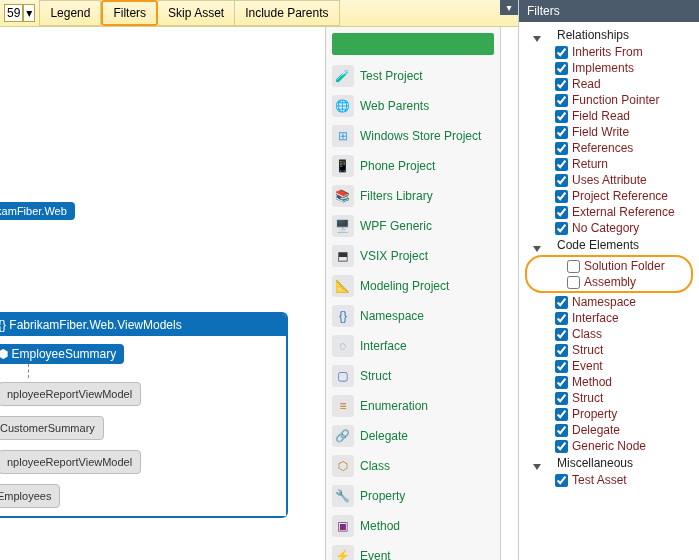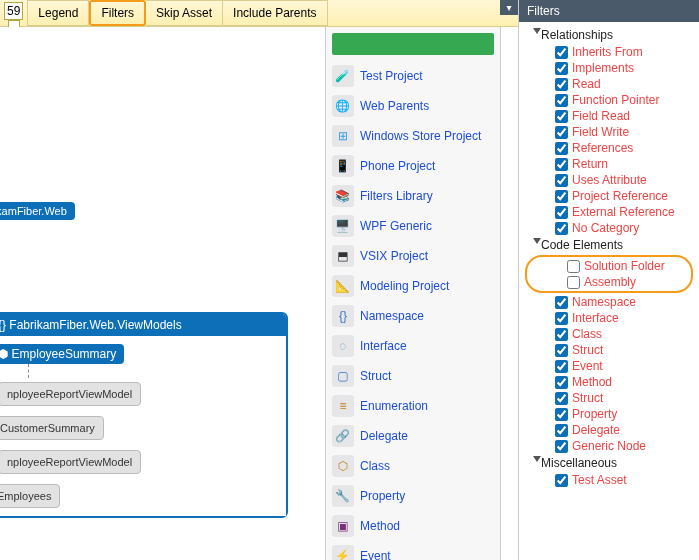--- a/index.html
+++ b/index.html
@@ -1,51 +1,51 @@
 <!DOCTYPE html>
 <html><head>
 <meta charset="utf-8">
 <style>
 * { box-sizing: border-box; margin: 0; padding: 0; font-family: "Segoe UI", sans-serif; font-size: 12px; }
 body { width: 699px; height: 560px; overflow: hidden; background: #fff; position: relative; }
 
 
 .toolbar { height: 27px; background: linear-gradient(#fff7d6, #fdf0b2); border-bottom: 1px solid #d9cd8f; display: flex; align-items: stretch; }
-.toolbar .zoom { padding: 2px 4px; display: flex; align-items: center; flex-direction: column; }
+.toolbar .zoom { padding: 2px 4px; display: flex; align-items: center; }
 .toolbar .zoom span { background: #fff; border: 1px solid #b5a642; padding: 1px 2px; }
 .toolbar button { border: 1px solid #d9cd8f; background: linear-gradient(#fff7d6,#fdf0b2); padding: 0 10px; cursor: pointer; }
 .toolbar button + button { border-left: none; }
 .toolbar button.hl { border: 2px solid #f59b1a; border-radius: 3px; }
 
 
 .canvas { position: absolute; left: 0; top: 27px; width: 325px; height: 533px; background: #fff; overflow: hidden; }
 .node-blue { background: #0c6fb8; color: #fff; border-radius: 4px; padding: 3px 8px; font-size: 11px; display: inline-block; }
 .node-gray { background: #e2e2e2; color: #333; border-radius: 4px; padding: 5px 8px; font-size: 11px; display: inline-block; border:1px solid #bbb; }
 .container-box { border: 2px solid #0c6fb8; border-radius: 6px; padding: 0; }
 .container-head { background: #0c6fb8; color: #fff; padding: 4px 8px; border-radius: 4px 4px 0 0; }
 .container-body { padding: 8px; background: #fff; }
 
 
 .proj-panel { position: absolute; left: 325px; top: 27px; width: 176px; height: 533px; border-left: 1px solid #ccc; border-right: 1px solid #ccc; background: #f7f7f8; overflow-y: scroll; }
 .proj-green { height: 22px; background: #36a852; border-radius: 2px; margin: 6px; }
 .proj-item { display: flex; align-items: center; gap: 6px; padding: 4px 6px; cursor: default; }
 .proj-icon { width: 22px; height: 22px; background: #e6e6e9; border-radius: 3px; flex: none; display:flex; align-items:center; justify-content:center; }
-.proj-label { color: #1d4ed8; }
+.proj-label { color: #15803d; }
 
 .chevron-bar { position:absolute; left:500px; top:0; width:18px; height:15px; background:#4b5a6a; color:#fff; text-align:center; font-size:10px; line-height:15px; cursor:pointer;}
 
 
 .filters { position: absolute; right: 0; top: 0; width: 181px; height: 560px; background: #fff; border-left: 1px solid #ccc; display:flex; flex-direction:column; }
 .filters-head { background: #4b5a6a; color: #fff; padding: 4px 8px; font-size: 12px; }
 .filters-body { flex: 1; overflow-y: auto; padding: 4px 0; }
-.filters-section { padding: 2px 8px 2px 14px; display:flex; align-items:flex-start; gap:0; color:#222; }
+.filters-section { padding: 2px 8px 2px 14px; display:flex; align-items:flex-end; gap:16px; color:#222; }
 .filters-section .tri { width:0; height:0; border-left:4px solid transparent; border-right:4px solid transparent; border-top:6px solid #555; display:inline-block; }
 .chk-row { display:flex; align-items:center; gap:4px; padding: 1px 0 1px 36px; }
 .chk-row input { width:13px; height:13px; accent-color:#0c6fb8; }
-.chk-row label { color:#ef4444; cursor:pointer; }
+.chk-row label { color:#7f1d1d; cursor:pointer; }
 .hl-group { border: 2px solid #f59b1a; border-radius: 17px; margin: 1px 6px; padding: 1px 4px; }
 
 </style>
 </head>
 <body>
 
 <div class="toolbar">
   <div class="zoom">
     <span>59</span>
       <span>▾</span>

